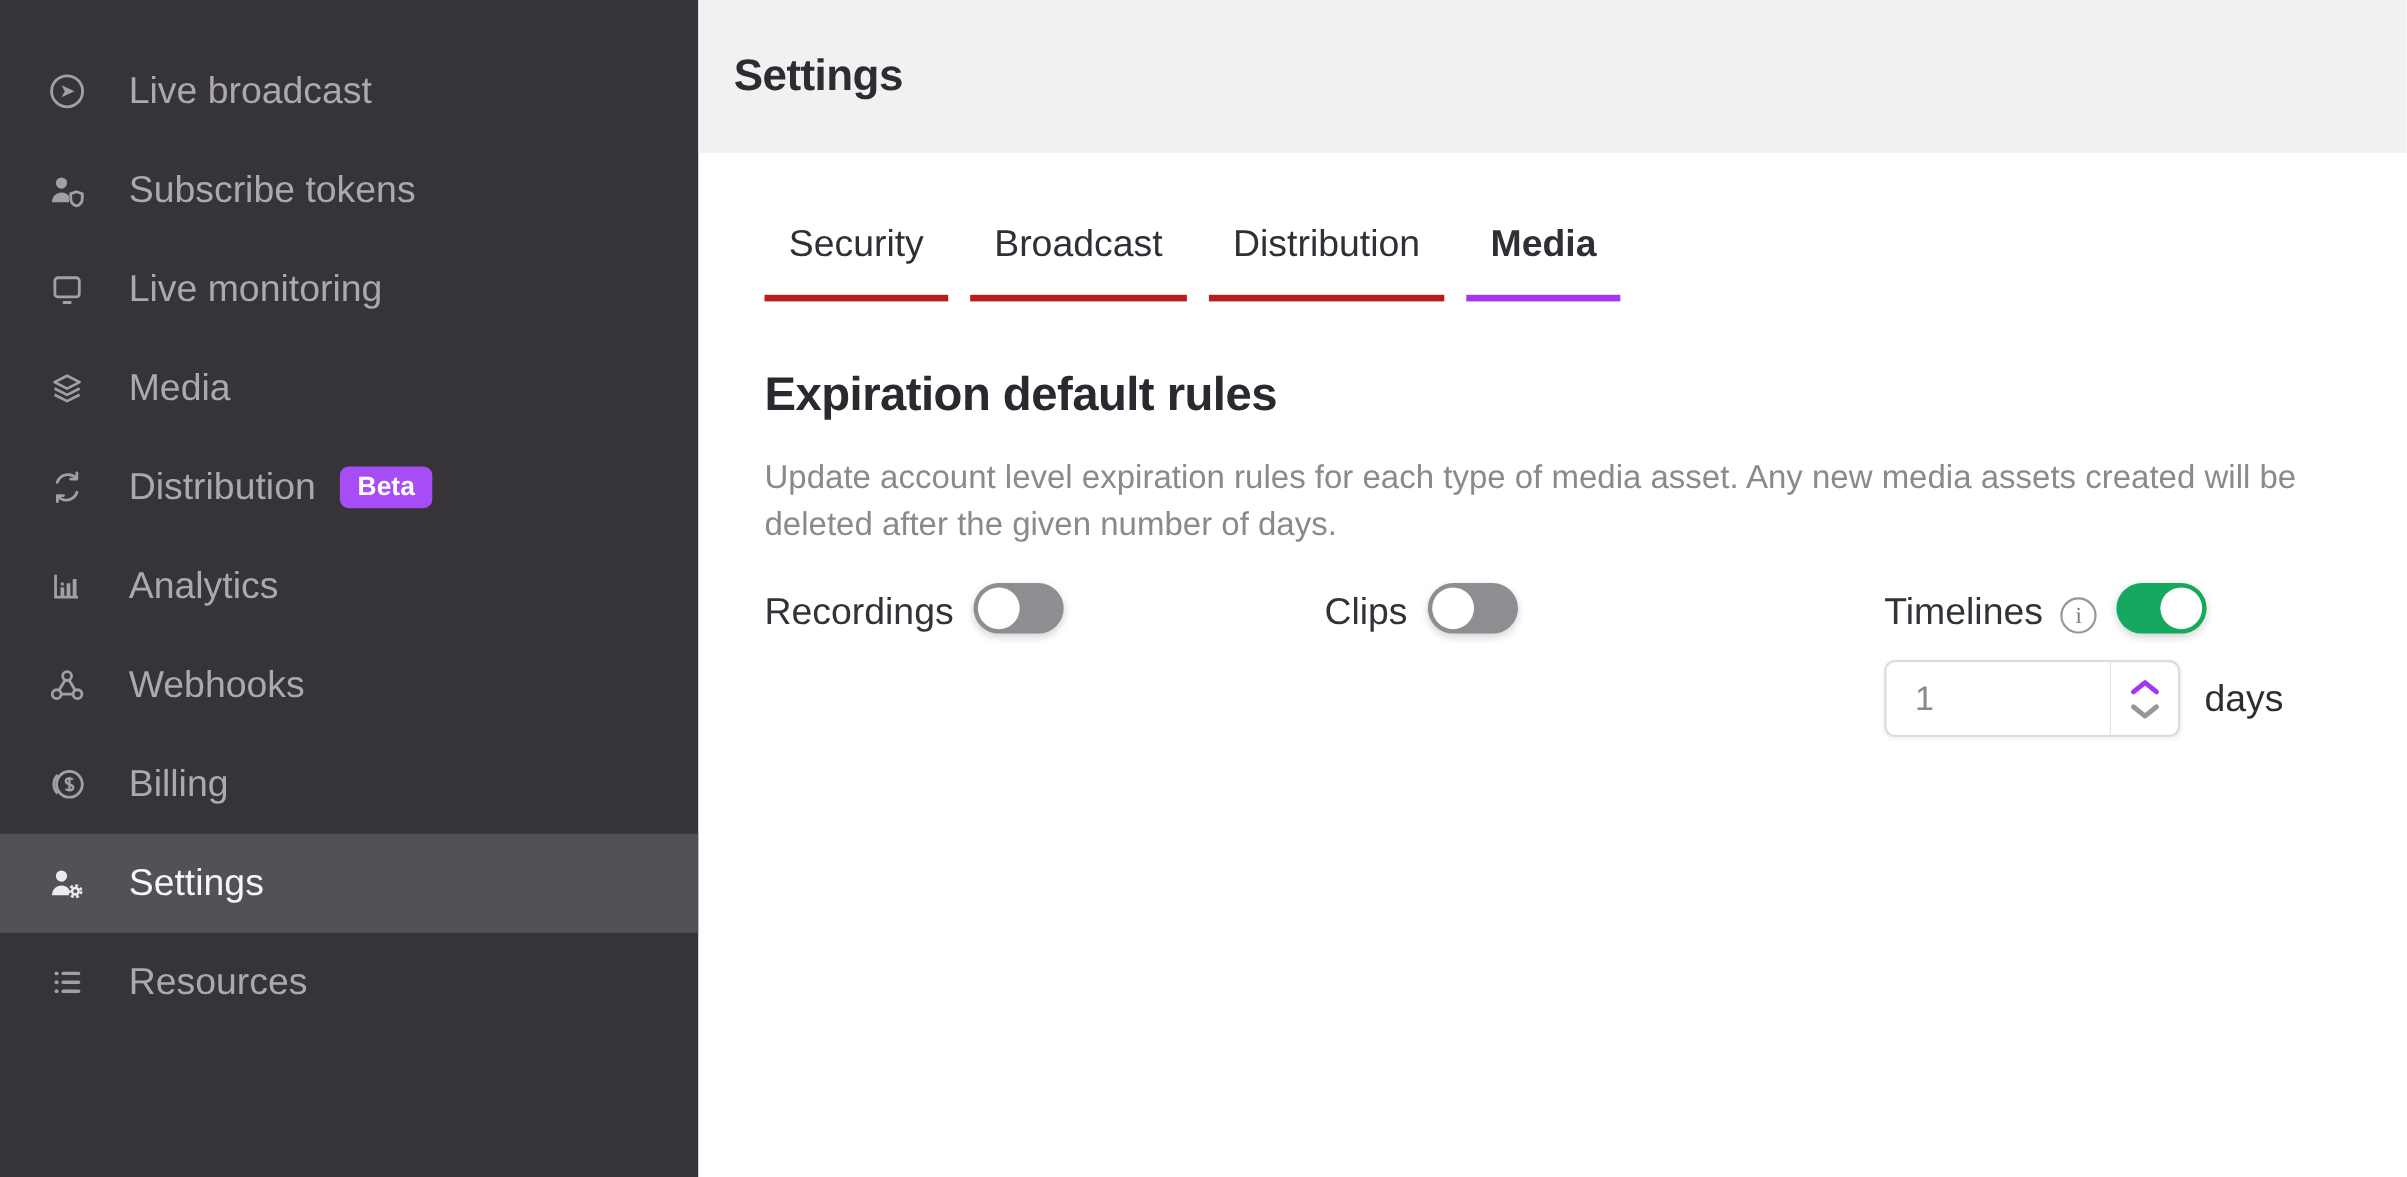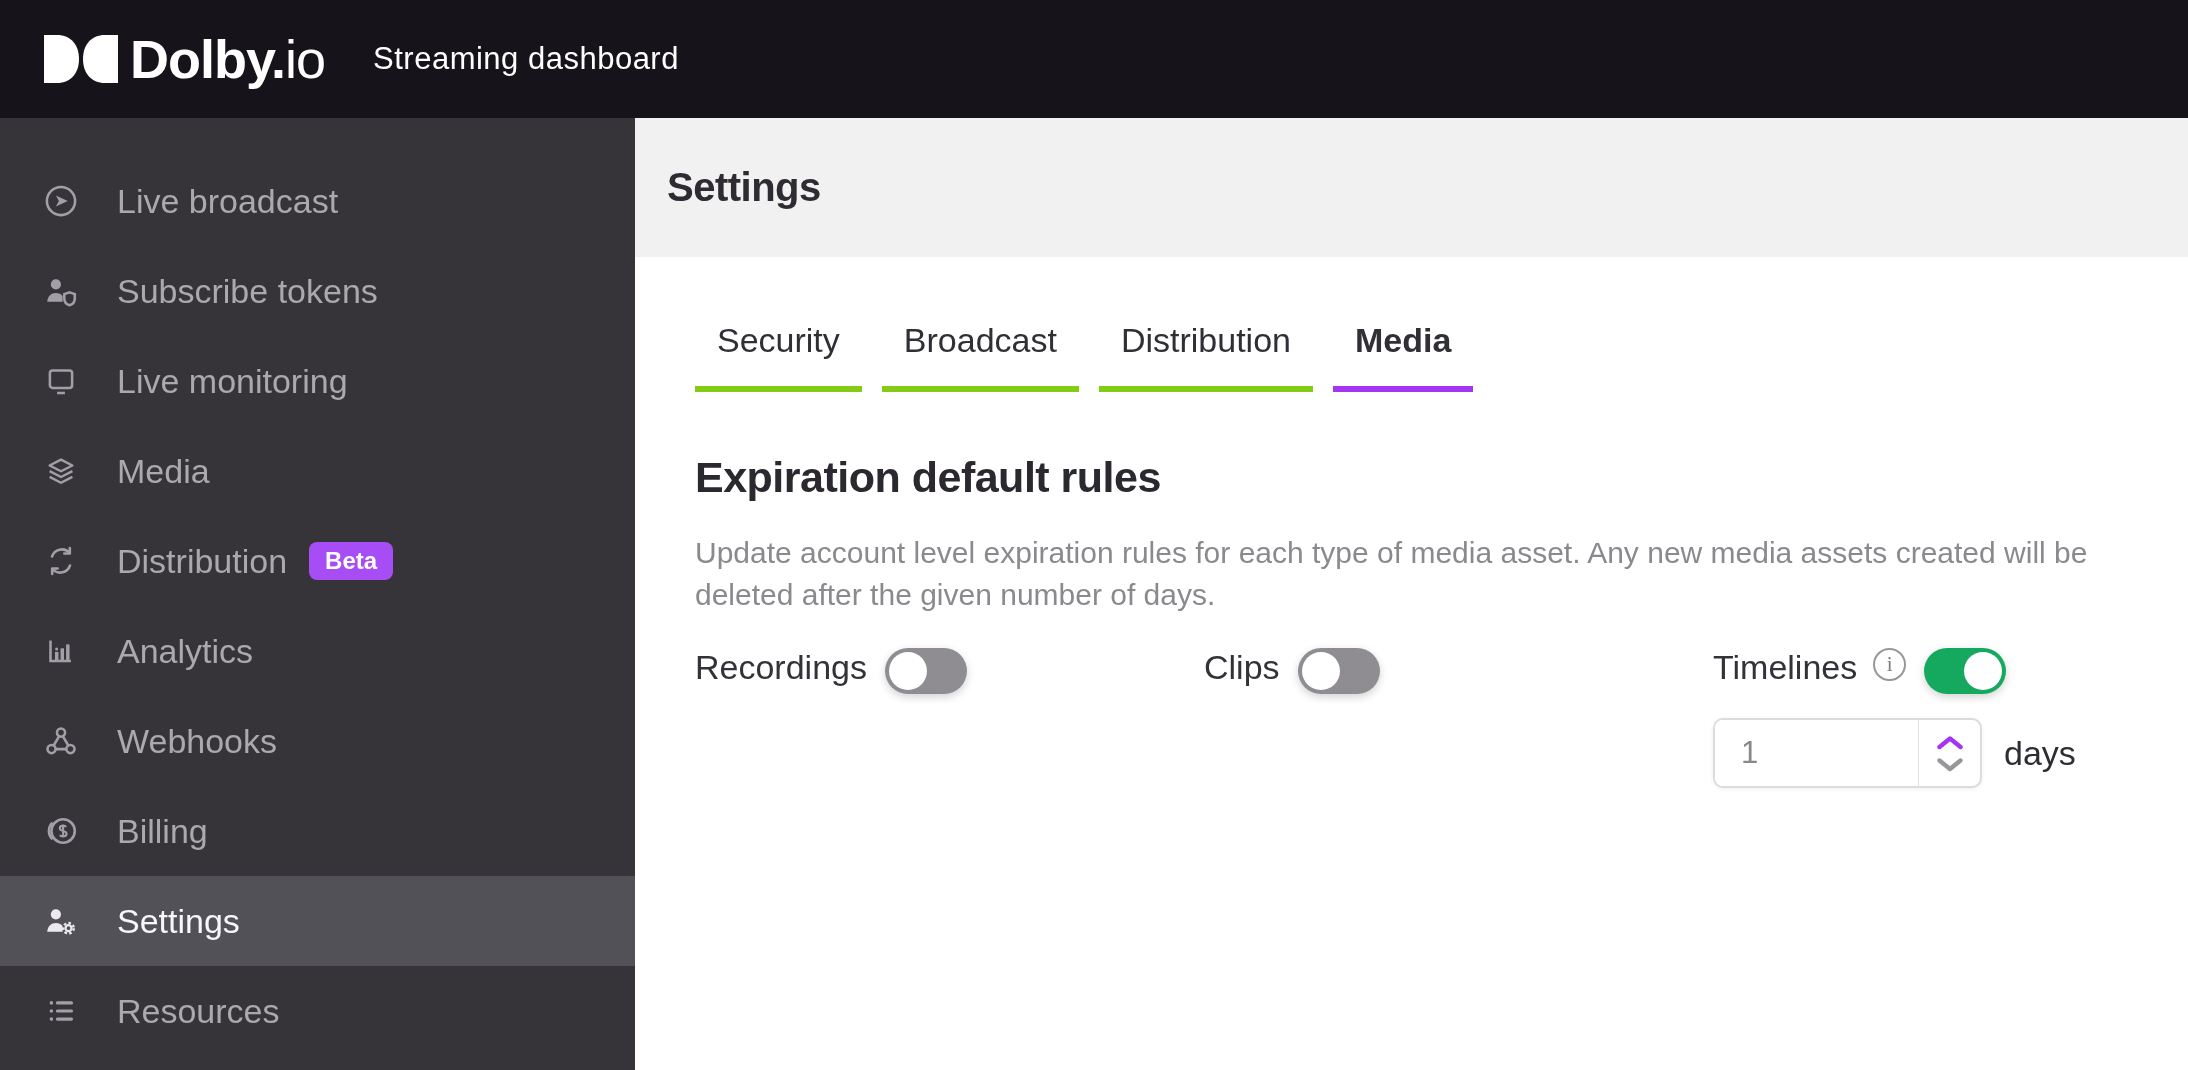--- a/index.html
+++ b/index.html
@@ -73,21 +73,21 @@
   .page-title { font-size: 40px; font-weight: 600; color: #2e2c32; letter-spacing: -0.5px; }
 
   .content { padding: 0 60px; }
 
   
   .tabs { display: flex; margin-top: 64px; }
   .tab {
     font-size: 34px; color: #312f35;
     padding: 0 22px 26px 22px;
     margin-right: 20px;
-    border-bottom: 6px solid #84cc16;
+    border-bottom: 6px solid #b91c1c;
     cursor: pointer;
     white-space: nowrap;
   }
   .tab:first-child { padding-left: 22px; }
   .tab.active { font-weight: 700; border-bottom-color: #a435f2; }
 
   
   .section-heading {
     margin-top: 61px;
     font-size: 43px; font-weight: 600; color: #2b292f;
@@ -100,21 +100,21 @@
     max-width: 1545px;
   }
 
   
   .controls {
     margin-top: 32px;
     display: grid;
     grid-template-columns: 509px 509px auto;
     align-items: center;
   }
-  .control { display: flex; align-items: flex-start; }
+  .control { display: flex; align-items: flex-end; }
   .control-label { font-size: 34px; font-weight: 500; color: #343238; }
 
   .toggle {
     width: 82px; height: 46px; border-radius: 23px;
     background: #8f8d91;
     position: relative; margin-left: 18px;
     box-shadow: 0 3px 8px rgba(0,0,0,0.18);
     cursor: pointer; flex: 0 0 82px;
   }
   .toggle .knob {
@@ -162,30 +162,20 @@
     gap: 7px;
   }
   .spin-btn { width: 28px; height: 15px; display: block; cursor: pointer; }
   .days-label { margin-left: 22px; font-size: 34px; font-weight: 500; color: #2f2d33; }
 </style>
 </head>
 <body>
 
 <div class="app">
 
-  <div class="header">
-    <div class="logo">
-      <svg class="logo-mark" viewBox="0 0 74 48" xmlns="http://www.w3.org/2000/svg">
-        <path fill="#ffffff" d="M0 0 H13 C27 0 35 10 35 24 C35 38 27 48 13 48 H0 Z"></path>
-        <path fill="#ffffff" d="M74 0 H61 C47 0 39 10 39 24 C39 38 47 48 61 48 H74 Z"></path>
-      </svg>
-      <div class="logo-text"><span>Dolby.</span><span class="io">io</span></div>
-    </div>
-    <div class="app-title">Streaming dashboard</div>
-  </div>
 
   <div class="shell">
 
     <div class="sidebar">
 
       <div class="nav-item">
         <svg class="nav-icon" viewBox="0 0 24 24" fill="none" stroke="currentColor" stroke-width="1.7">
           <circle cx="12" cy="12" r="9.4"></circle>
           <path d="M8.6 15.6l7.9-3.6-7.9-3.6 2 3.6z" fill="currentColor" stroke="none"></path>
         </svg>

